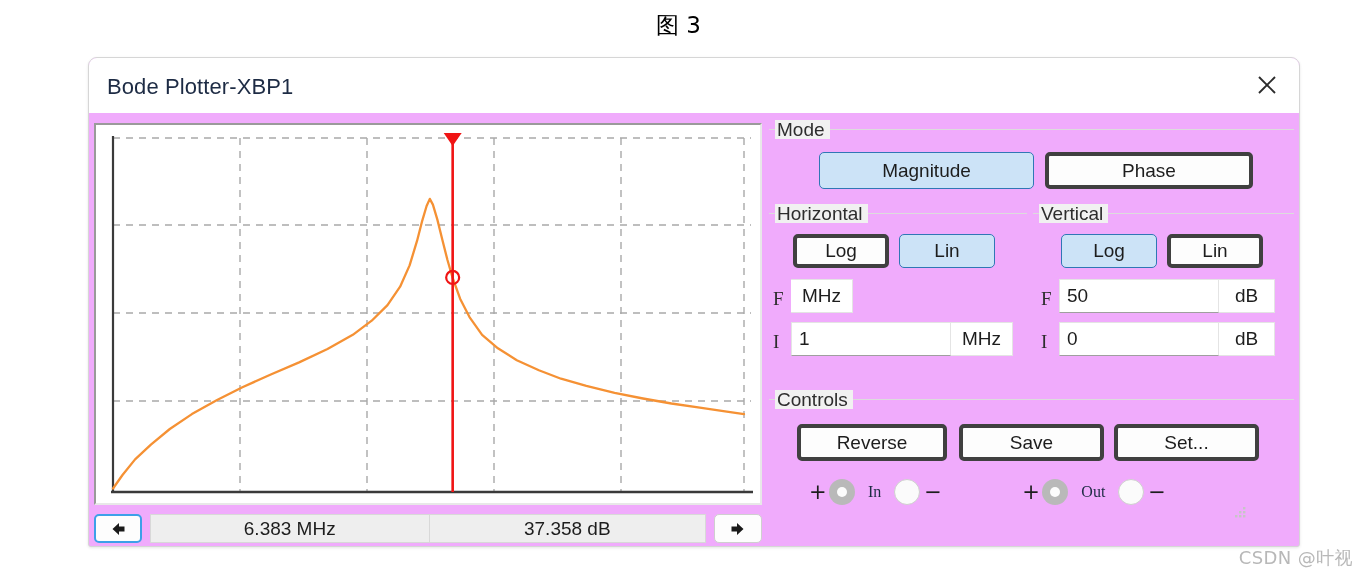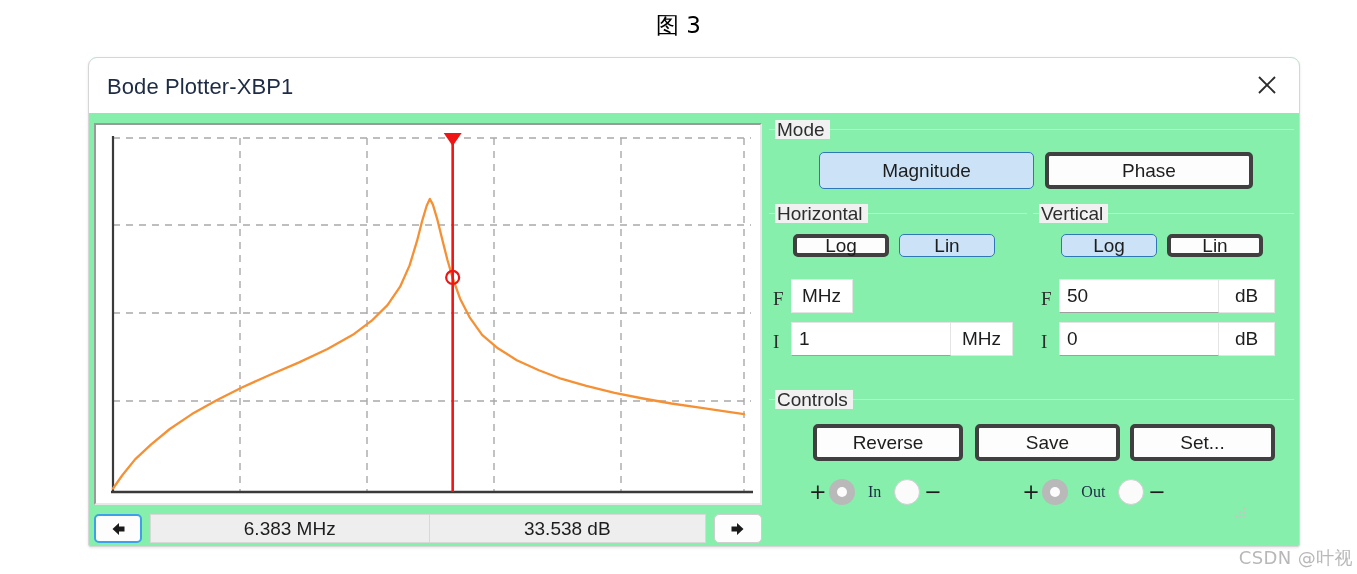--- a/index.html
+++ b/index.html
@@ -27,21 +27,21 @@
     font-family: "DejaVu Sans", "Liberation Sans", sans-serif;
   }
 
   
   #window {
     position: absolute;
     left: 88px;
     top: 57px;
     width: 1212px;
     height: 490px;
-    background: #86efac;
+    background: #f0abfc;
     border: 1px solid #d6d6d6;
     border-radius: 9px 9px 3px 3px;
     box-shadow: 0 1px 3px rgba(0,0,0,0.10);
     box-sizing: border-box;
   }
 
   #titlebar {
     position: absolute;
     left: 0; top: 0;
     width: 100%;
@@ -194,21 +194,21 @@
   
   #group-mode { left: 4px; top: 0px; width: 525px; height: 78px; }
   #btn-magnitude { position:absolute; left: 50px; top: 32px; width: 215px; height: 37px; }
   #btn-phase     { position:absolute; left: 276px; top: 32px; width: 208px; height: 37px; }
 
   
   #group-horizontal { left: 4px; top: 84px; width: 258px; height: 180px; }
   #group-vertical   { left: 268px; top: 84px; width: 261px; height: 180px; }
 
   .axis-toggle-row { position: absolute; top: 30px; display: flex; }
-  .axis-btn { width: 96px; height: 23px; }
+  .axis-btn { width: 96px; height: 34px; }
   .axis-btn + .axis-btn { margin-left: 10px; }
 
   .field-row {
     position: absolute;
     display: flex;
     align-items: flex-end;
   }
   .field-label {
     width: 18px;
     font-size: 19px;
@@ -237,21 +237,21 @@
     display: flex;
     align-items: center;
     justify-content: center;
     font-size: 19px;
     color: #1d1d1d;
     box-sizing: border-box;
   }
 
   
   #group-controls { left: 4px; top: 270px; width: 525px; height: 80px; }
-  .ctrl-btn { position: absolute; top: 34px; height: 37px; margin-left: 16px; }
+  .ctrl-btn { position: absolute; top: 34px; height: 37px; }
   #btn-reverse { left: 28px; width: 150px; }
   #btn-save    { left: 190px; width: 145px; }
   #btn-set     { left: 345px; width: 145px; }
 
   
   #terminals {
     position: absolute;
     left: 4px;
     top: 352px;
     width: 525px;
@@ -362,21 +362,21 @@
     </div>
   </div>
 
   <div id="readout-bar">
     <div class="nav-button focused" id="nav-left">
       <svg width="20" height="16" viewBox="0 0 20 16" aria-hidden="true">
         <path d="M11 2 L4.5 8 L11 14 L11 10.6 L16.5 10.6 L16.5 5.4 L11 5.4 Z" fill="#1a1a1a"></path>
       </svg>
     </div>
     <div class="readout-field" id="readout-freq">6.383 MHz</div>
-    <div class="readout-field" id="readout-gain">33.538 dB</div>
+    <div class="readout-field" id="readout-gain">37.358 dB</div>
     <div class="nav-button" id="nav-right">
       <svg width="20" height="16" viewBox="0 0 20 16" aria-hidden="true">
         <path d="M9 2 L15.5 8 L9 14 L9 10.6 L3.5 10.6 L3.5 5.4 L9 5.4 Z" fill="#1a1a1a"></path>
       </svg>
     </div>
   </div>
 
   <div id="right-panel">
 
     <div class="group" id="group-mode">

